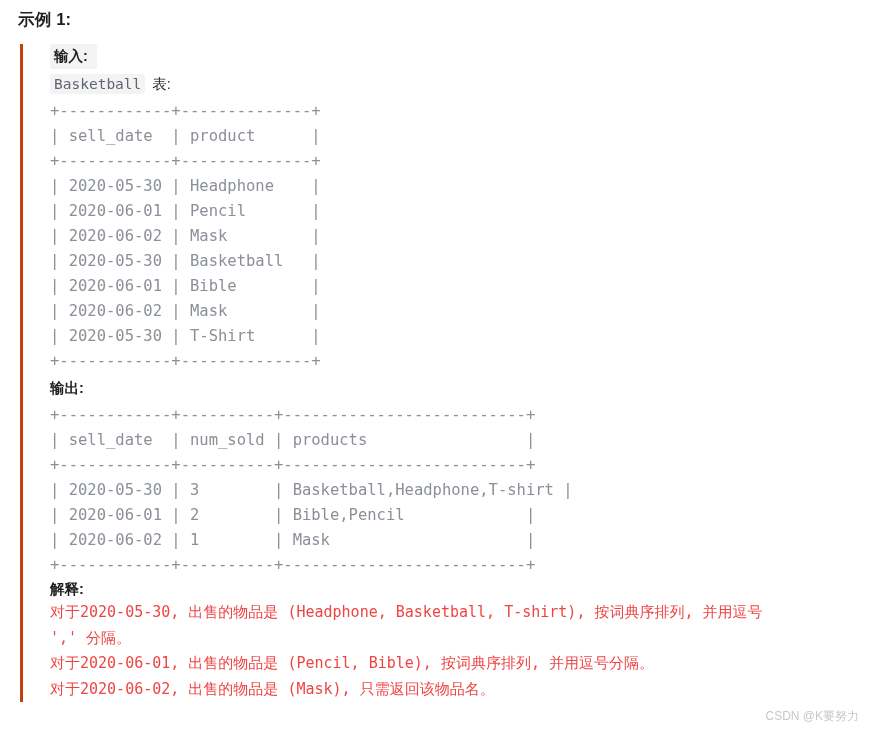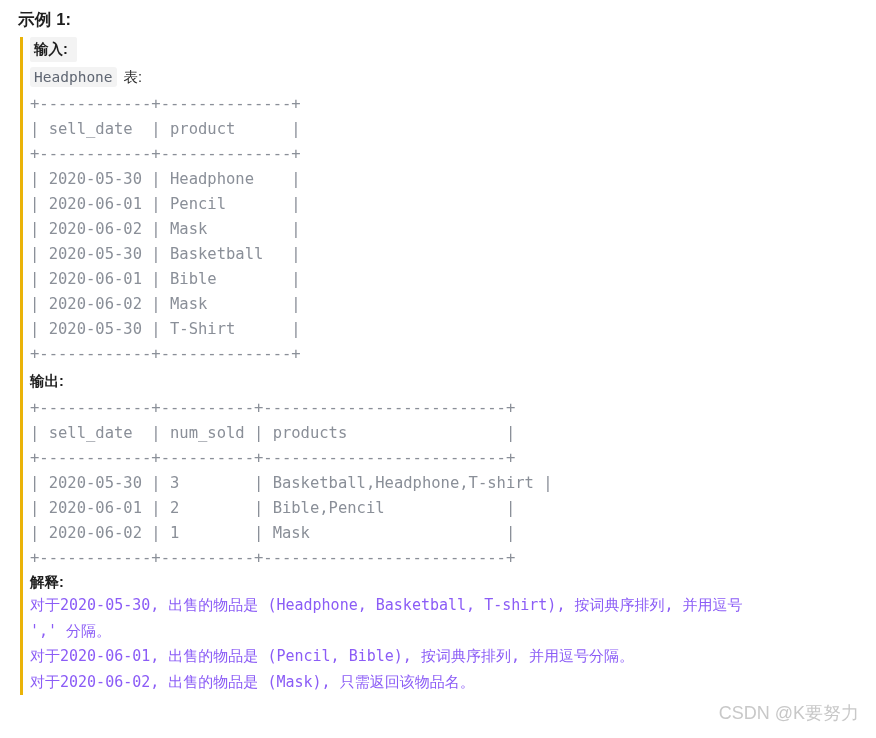--- a/index.html
+++ b/index.html
@@ -30,25 +30,25 @@
     font-size: 16.5px;
     font-weight: bold;
     color: #1f1f1f;
     letter-spacing: 0.2px;
   }
 
   
   .quote-block {
     position: absolute;
     left: 20px;
-    top: 37px;
+    top: 44px;
     width: 840px;
-    border-left: 3px solid #eab308;
+    border-left: 3px solid #c2410c;
     box-sizing: border-box;
-    padding-left: 7px;
+    padding-left: 27px;
   }
 
   .label-inline {
     display: inline-block;
     font-size: 14.5px;
     font-weight: bold;
     color: #1f1f1f;
     line-height: 21px;
   }
   .label-inline.boxed {
@@ -94,53 +94,53 @@
   
   .explain-label {
     display: block;
     font-size: 14.5px;
     font-weight: bold;
     color: #1f1f1f;
     line-height: 22px;
   }
   .explain-body {
     font-size: 15px;
-    color: #8b5cf6;
+    color: #ef4444;
     line-height: 25.5px;
     font-family: "DejaVu Sans Mono", "Liberation Mono", monospace;
     white-space: pre-wrap;
     margin: 0;
     max-width: 830px;
   }
 
   
   .watermark {
     position: absolute;
     right: 17px;
     bottom: 13px;
-    font-size: 18px;
+    font-size: 12px;
     color: #c8c8c8;
     font-family: "Liberation Sans", sans-serif;
     white-space: nowrap;
   }
 </style>
 </head>
 <body>
 
 <div class="page">
 
   <div class="example-title">示例 1:</div>
 
   <div class="quote-block">
 
     <div>
       <span class="label-inline boxed">输入:</span>
 
       <div class="sub-line">
-        <span class="code-chip">Headphone</span><span class="zh-after">表:</span>
+        <span class="code-chip">Basketball</span><span class="zh-after">表:</span>
       </div>
 
       <pre class="ascii">+------------+--------------+
 | sell_date  | product      |
 +------------+--------------+
 | 2020-05-30 | Headphone    |
 | 2020-06-01 | Pencil       |
 | 2020-06-02 | Mask         |
 | 2020-05-30 | Basketball   |
 | 2020-06-01 | Bible        |

